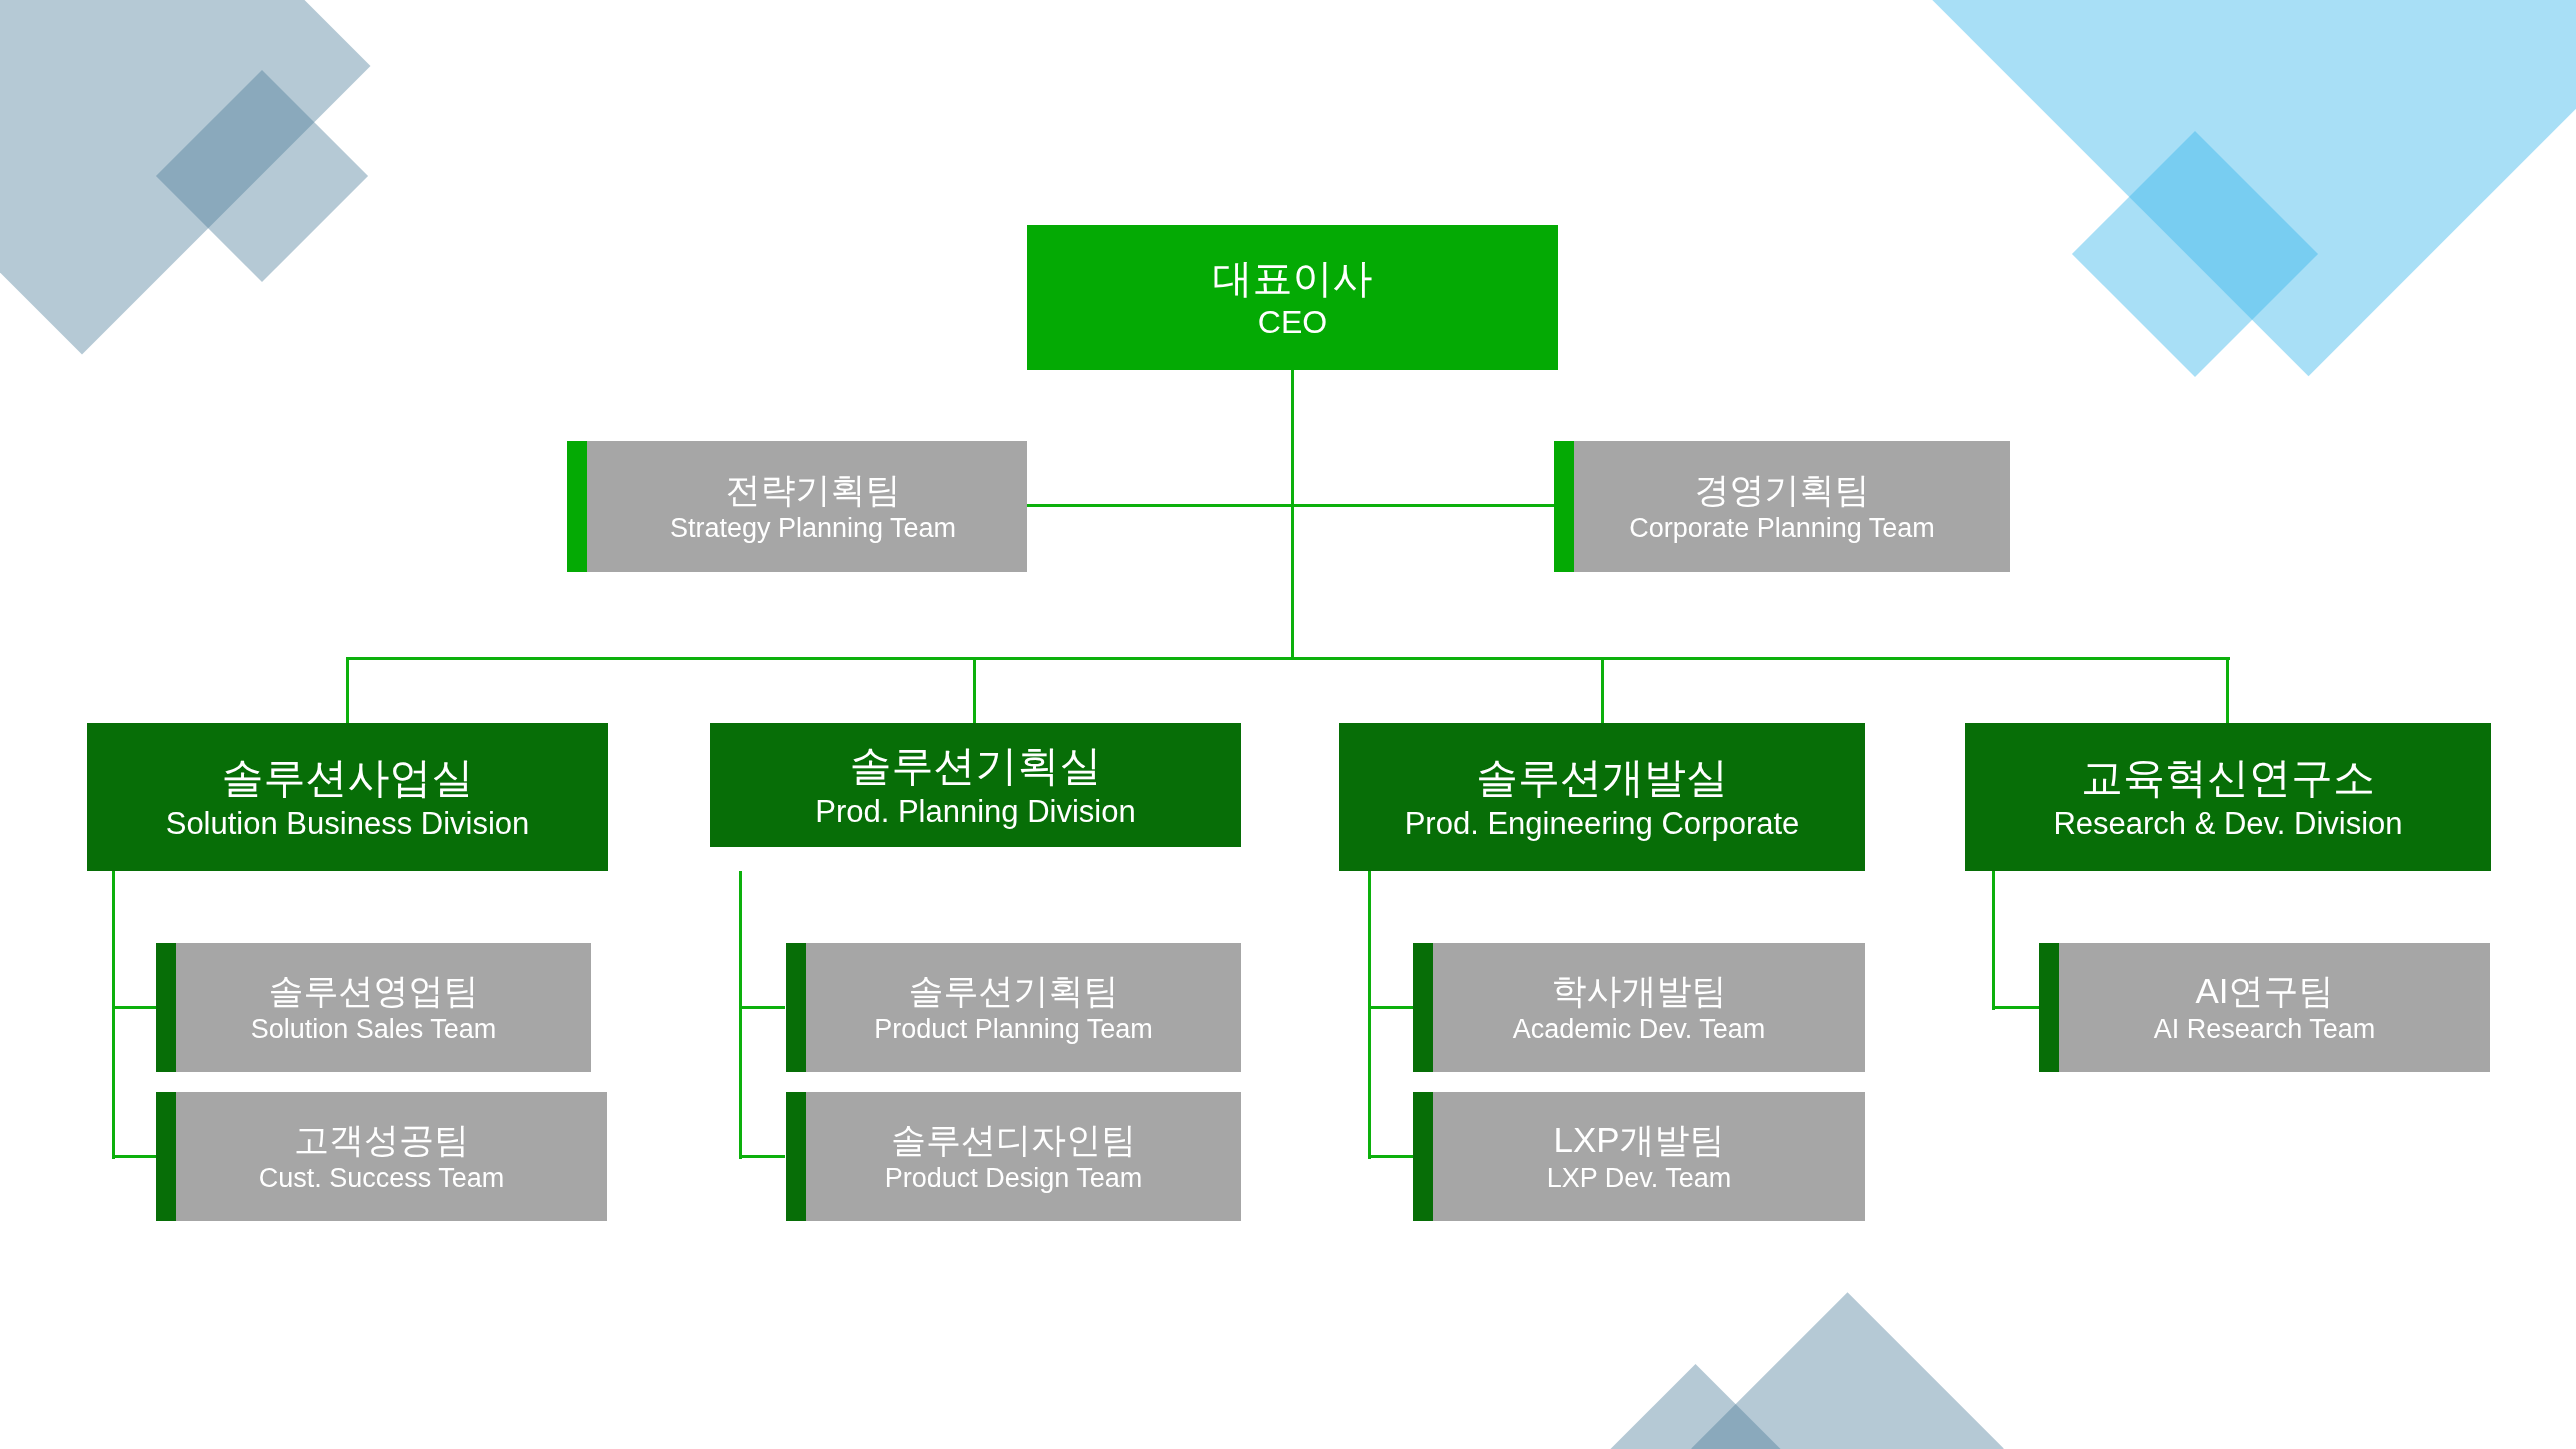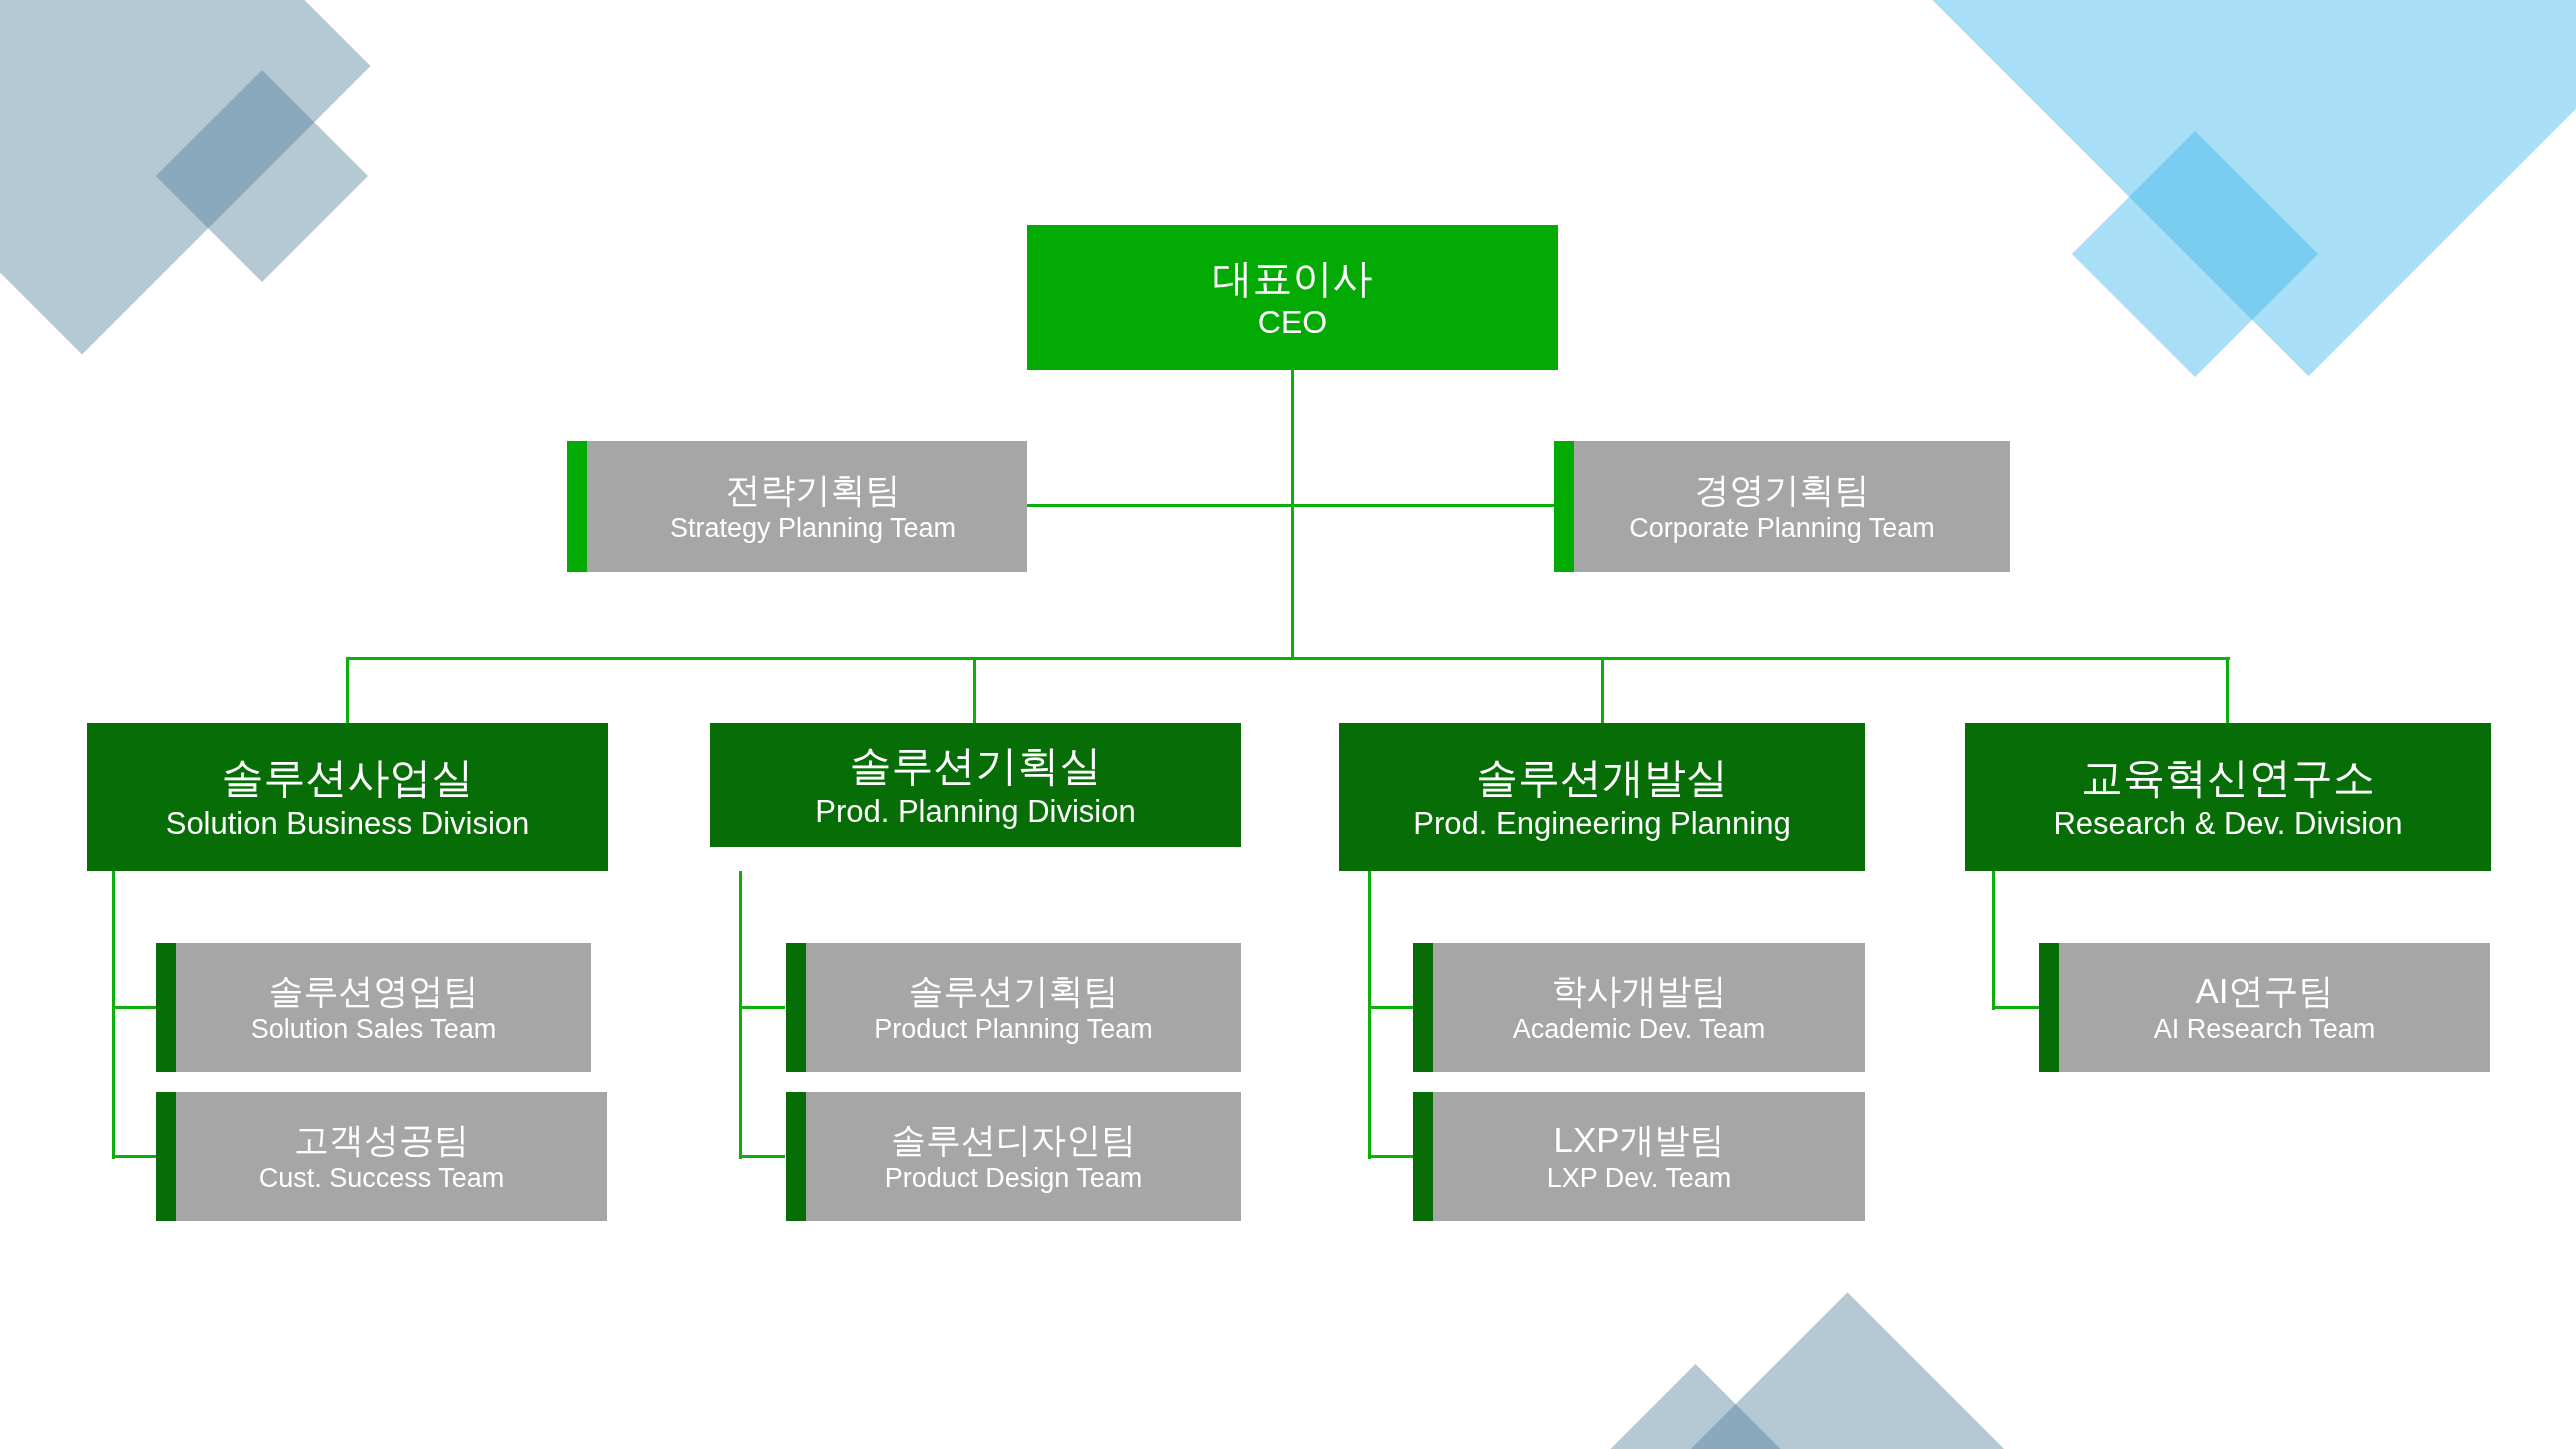--- a/index.html
+++ b/index.html
@@ -95,21 +95,21 @@
   <div class="node division" style="left:87px;top:723px;width:521px;height:148px;">
     <div class="ko">솔루션사업실</div>
     <div class="en">Solution Business Division</div>
   </div>
   <div class="node division" style="left:710px;top:723px;width:531px;height:124px;">
     <div class="ko">솔루션기획실</div>
     <div class="en">Prod. Planning Division</div>
   </div>
   <div class="node division" style="left:1339px;top:723px;width:526px;height:148px;">
     <div class="ko">솔루션개발실</div>
-    <div class="en">Prod. Engineering Planning</div>
+    <div class="en">Prod. Engineering Corporate</div>
   </div>
   <div class="node division" style="left:1965px;top:723px;width:526px;height:148px;">
     <div class="ko">교육혁신연구소</div>
     <div class="en">Research &amp; Dev. Division</div>
   </div>
 
   <div class="node gray" style="left:156px;top:943px;width:435px;height:129px;">
     <span class="accent dark"></span>
     <div class="ko">솔루션영업팀</div>
     <div class="en">Solution Sales Team</div>

